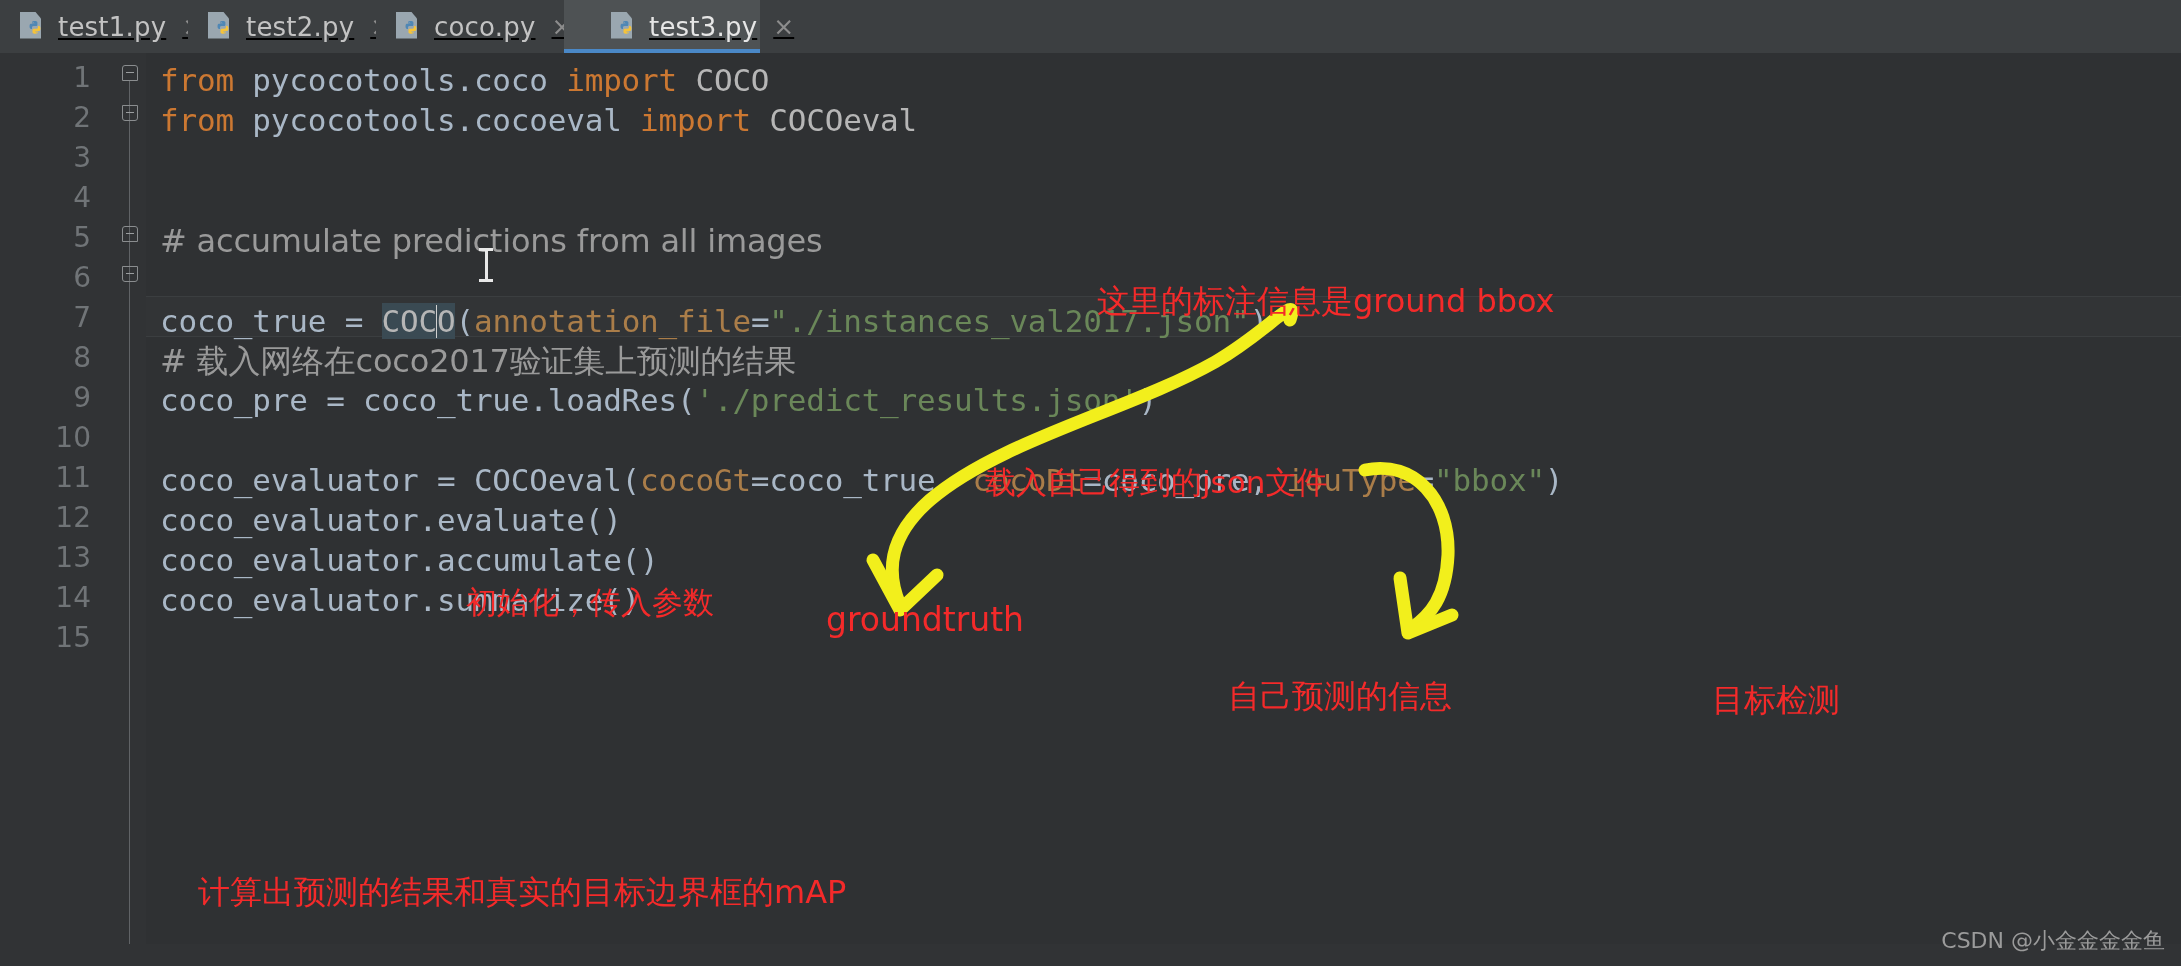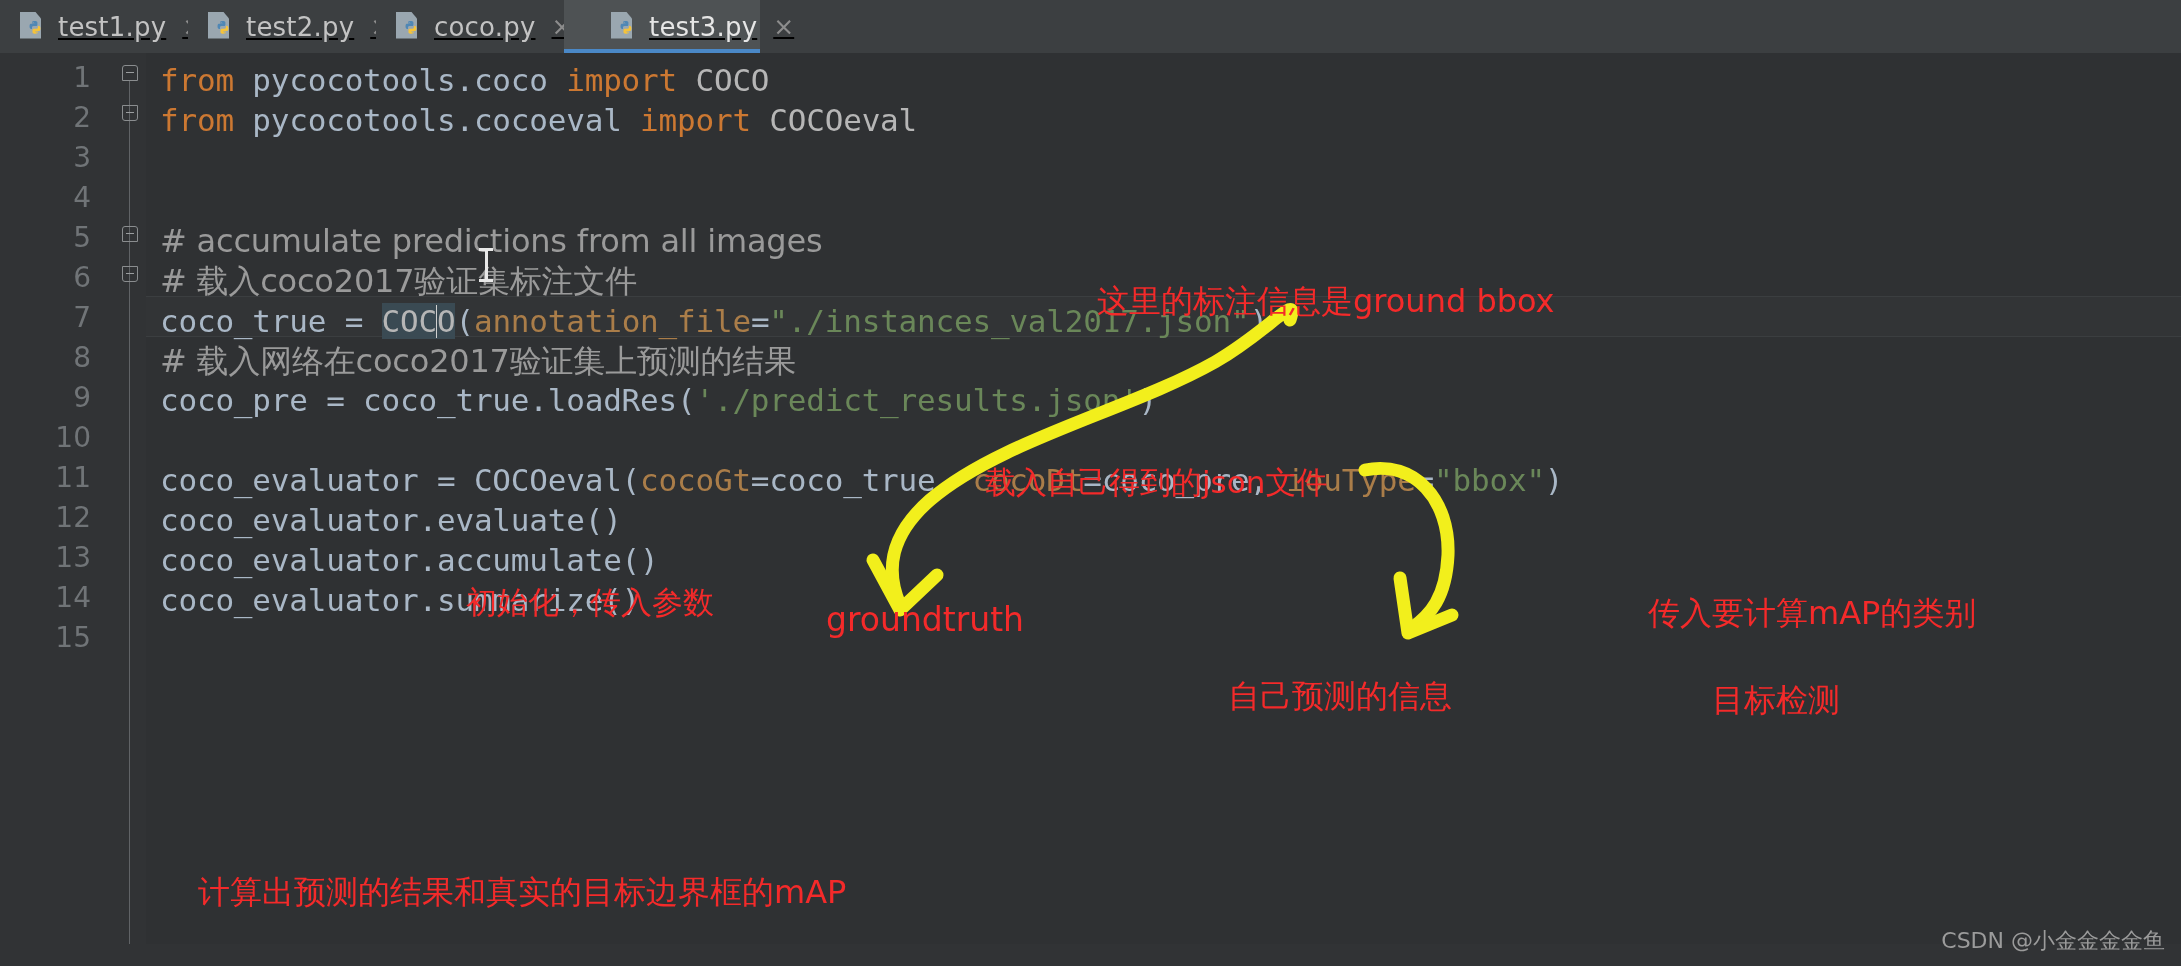--- a/index.html
+++ b/index.html
@@ -316,21 +316,20 @@
     <div class="code-area">
 
       <div class="hl-line" style="top:243px"></div>
 
       <div class="code-line" style="top:12px"><span class="kw">from</span><span class="id"> pycocotools.coco </span><span class="kw">import</span><span class="cls"> COCO</span></div>
 
       <div class="code-line" style="top:52px"><span class="kw">from</span><span class="id"> pycocotools.cocoeval </span><span class="kw">import</span><span class="cls"> COCOeval</span></div>
 
       <div class="code-line cmc" style="top:172px; font-size:32px"># accumulate predictions from all images</div>
 
-      <div class="code-line cmc" style="top:212px; font-size:32px"># 载入coco2017验证集标注文件</div>
 
       <div class="code-line" style="top:252px"><span class="id">coco_true = </span><span class="cls sel">COC</span><span class="caret"></span><span class="cls sel">O</span><span class="pun">(</span><span class="par">annotation_file</span><span class="pun">=</span><span class="str">"./instances_val2017.json"</span><span class="pun">)</span></div>
 
       <div class="code-line cmc" style="top:292px; font-size:32px"># 载入网络在coco2017验证集上预测的结果</div>
 
       <div class="code-line" style="top:332px"><span class="id">coco_pre = coco_true.loadRes(</span><span class="str">'./predict_results.json'</span><span class="pun">)</span></div>
 
       <div class="code-line" style="top:412px"><span class="id">coco_evaluator = COCOeval(</span><span class="par">cocoGt</span><span class="id">=coco_true, </span><span class="par">cocoDt</span><span class="id">=coco_pre, </span><span class="par">iouType</span><span class="pun">=</span><span class="str">"bbox"</span><span class="pun">)</span></div>
 
       <div class="code-line" style="top:452px">coco_evaluator.evaluate()</div>
@@ -352,21 +351,20 @@
 
   <div class="anno" style="left:1097px; top:285px; font-size:32px">这里的标注信息是ground bbox</div>
 
 
   <div class="anno" style="left:985px; top:467px; font-size:31px">载入自己得到的json文件</div>
 
   <div class="anno" style="left:466px; top:587px; font-size:31px">初始化，传入参数</div>
 
   <div class="anno" style="left:826px; top:603px; font-size:33px">groundtruth</div>
 
-  <div class="anno" style="left:1648px; top:597px; font-size:32px">传入要计算mAP的类别</div>
 
   <div class="anno" style="left:1228px; top:680px; font-size:32px">自己预测的信息</div>
 
   <div class="anno" style="left:1712px; top:684px; font-size:32px">目标检测</div>
 
   <div class="anno" style="left:198px; top:876px; font-size:32px">计算出预测的结果和真实的目标边界框的mAP</div>
 
   <div class="bottombar"></div>
   <div class="watermark">CSDN @小金金金金鱼</div>
 

